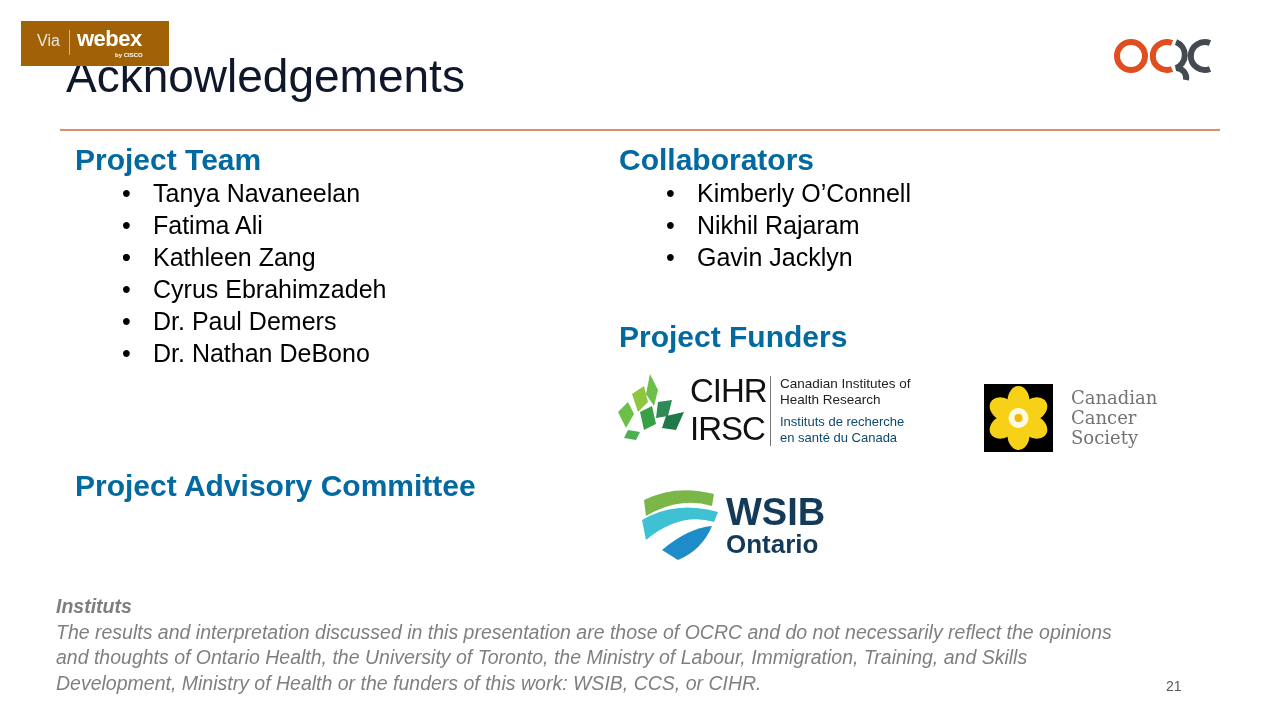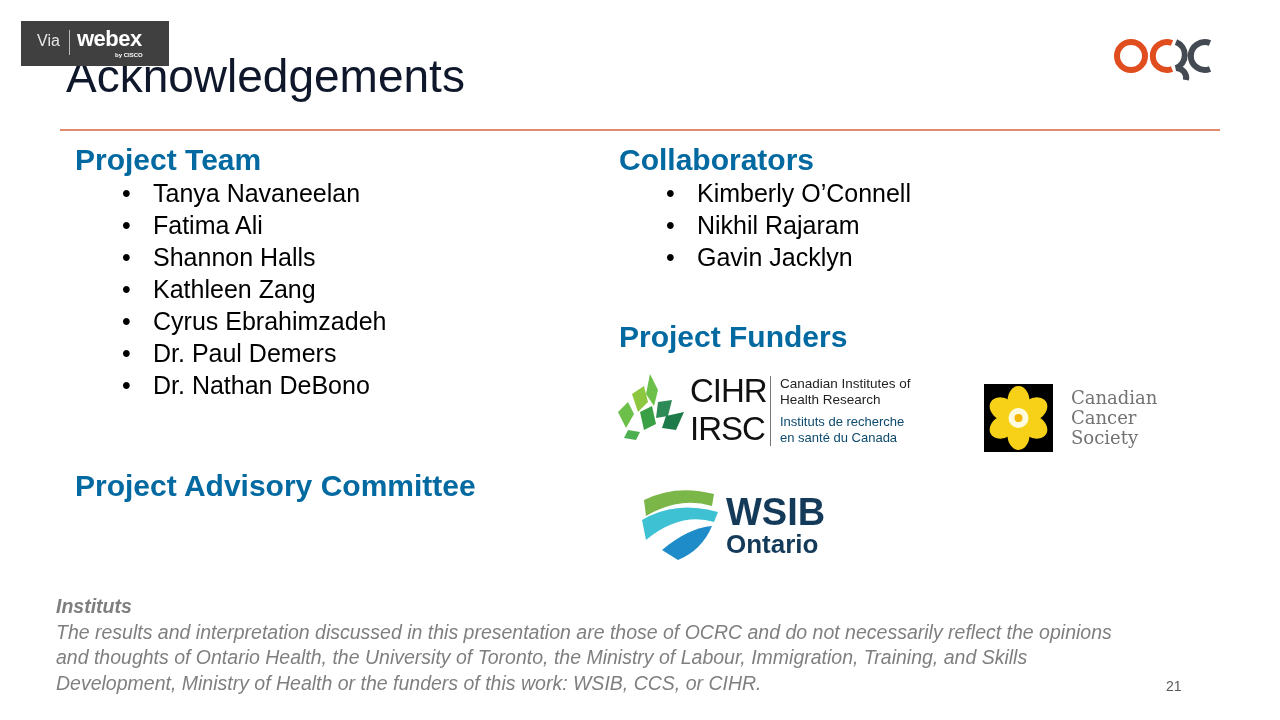--- a/index.html
+++ b/index.html
@@ -1,18 +1,18 @@
 <!DOCTYPE html>
 <html><head>
 <meta charset="utf-8">
 <style>
   html, body { margin:0; padding:0; }
   body { width:1280px; height:720px; position:relative; overflow:hidden; background:#ffffff; font-family:"Liberation Sans", sans-serif; }
   .abs { position:absolute; }
-  .webex { left:21px; top:21px; width:148px; height:45px; background:#404040; color:#fff; z-index:2; }
+  .webex { left:21px; top:21px; width:148px; height:45px; background:#a16207; color:#fff; z-index:2; }
   .webex .via { position:absolute; left:16px; top:11px; font-size:16px; color:#e6e6e6; }
   .webex .sep { position:absolute; left:48px; top:9px; width:1px; height:25px; background:#bbb; }
   .webex .wb { position:absolute; left:56px; top:5px; font-size:22px; font-weight:bold; letter-spacing:-0.5px; color:#fff; }
   .webex .by { position:absolute; left:94px; top:31px; font-size:6px; font-weight:bold; color:#fff; }
   .title { left:66px; top:50px; font-size:46px; color:#0f172a; line-height:52px; }
   .rule { left:60px; top:129px; width:1160px; height:2px; background:#e08a6e; }
   .logo-ocrc { left:1114px; top:34px; width:100px; height:50px; }
   .h2 { font-size:30px; font-weight:bold; color:#0369a1; line-height:34px; }
   ul.names { list-style:none; margin:0; padding:0; }
   ul.names li { font-size:25px; line-height:32px; color:#000; position:relative; padding-left:78px; }
@@ -43,21 +43,21 @@
   <path d="M96 9 A14 14 0 1 0 96 35" fill="none" stroke="#444a52" stroke-width="6"></path>
 </svg>
 
 <div class="abs rule"></div>
 
 <div class="abs" style="left:75px; top:143px;">
   <div class="h2">Project Team</div>
   <ul class="names" style="margin-left:0px;">
     <li><span class="bullet">•</span><span>Tanya Navaneelan</span></li>
     <li><span class="bullet">•</span><span>Fatima Ali</span></li>
-    <li><span class="bullet">•</span><span>Shannon Halls</span></li>
+    <li><span class="bullet">•</span></li>
     <li><span class="bullet">•</span><span>Kathleen Zang</span></li>
     <li><span class="bullet">•</span><span>Cyrus Ebrahimzadeh</span></li>
     <li><span class="bullet">•</span><span>Dr. Paul Demers</span></li>
     <li><span class="bullet">•</span><span>Dr. Nathan DeBono</span></li>
   </ul>
 </div>
 
 <div class="abs h2" style="left:75px; top:469px;">Project Advisory Committee</div>
 
 <div class="abs" style="left:619px; top:143px;">

